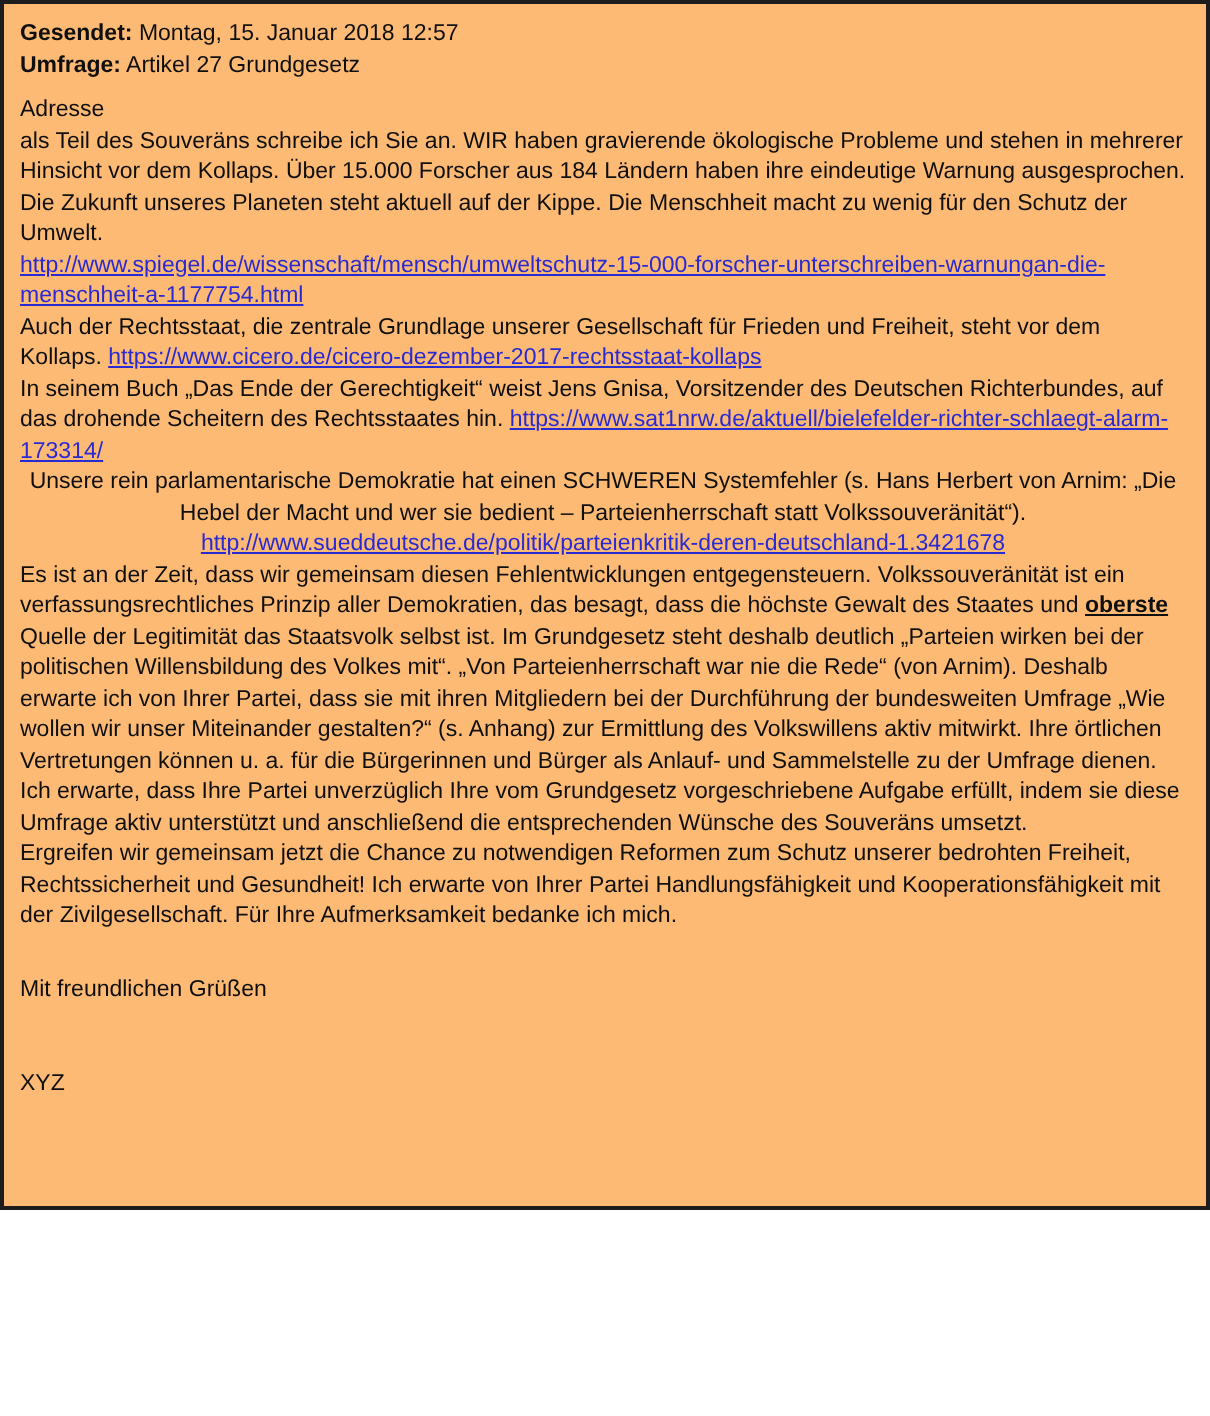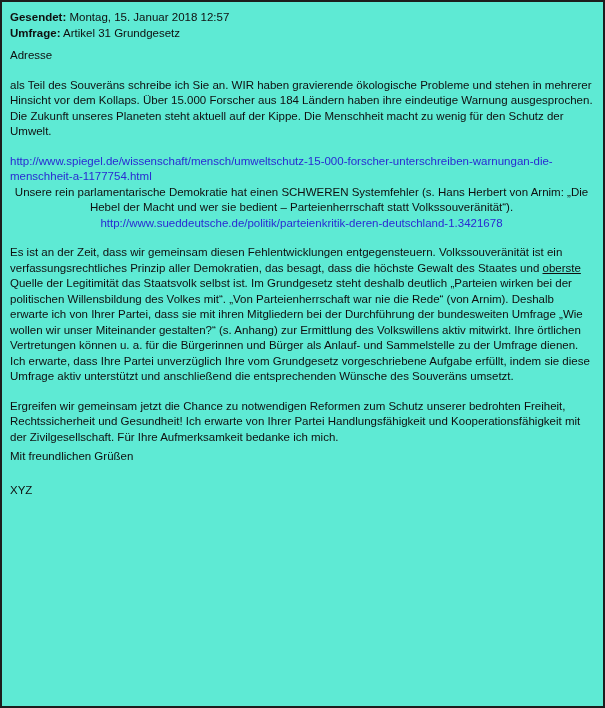--- a/index.html
+++ b/index.html
@@ -1,68 +1,75 @@
 <!DOCTYPE html>
 <html><head>
 <meta charset="utf-8">
 <style>
   html, body { margin: 0; padding: 0; background: #ffffff; }
   .page {
     width: 605px;
-    height: 708px;
+    height: 605px;
     box-sizing: border-box;
-    background: #5eead4;
+    background: #fdba74;
     border: 2px solid #1d1d1d;
     box-shadow: 0 2px 0 0 #b5b5b5;
     padding: 8px 10px 0 8px;
     overflow: hidden;
     font-family: "Liberation Sans", "DejaVu Sans", sans-serif;
     font-size: 11.5px;
     line-height: 15.5px;
     color: #0f0f0f;
   }
   .hdr-line { margin: 0; }
   .b { font-weight: bold; }
   .address { margin-top: 7px; }
   .salutation { margin-top: 20px; font-weight: bold; }
-  .para { margin-top: 14px; }
+  .para { }
   .para-tight { margin-top: 0; text-align: center; }
   a.lnk {
     color: #2a2ad2;
+    text-decoration: underline;
     overflow-wrap: break-word;
     word-break: normal;
     cursor: pointer;
   }
   .bold-run { font-weight: normal; }
-  .bold-underline { font-weight: normal; text-decoration: underline; }
-  .closing { margin-top: 4px; }
-  .signature { margin-top: 18px; }
+  .bold-underline { font-weight: bold; text-decoration: underline; }
+  .closing { margin-top: 21px; }
+  .signature { margin-top: 32px; }
 </style>
 </head>
 <body>
 
 <div class="page">
 
   <div class="hdr-line">
     <span class="b">Gesendet:</span><span> Montag, 15. Januar 2018 12:57</span>
   </div>
   <div class="hdr-line">
-    <span class="b">Umfrage:</span><span> Artikel 31 Grundgesetz</span>
+    <span class="b">Umfrage:</span><span> Artikel 27 Grundgesetz</span>
   </div>
 
   <div class="address">Adresse</div>
 
 
   <div class="para">als Teil des Souveräns schreibe ich Sie an. WIR haben gravierende ökologische Probleme und stehen in mehrerer Hinsicht vor dem Kollaps. Über 15.000 Forscher aus 184 Ländern haben ihre eindeutige Warnung ausgesprochen. Die Zukunft unseres Planeten steht aktuell auf der Kippe. Die Menschheit macht zu wenig für den Schutz der Umwelt.</div>
 
   <div class="para">
     <a class="lnk">http://www.spiegel.de/wissenschaft/mensch/umweltschutz-15-000-forscher-unterschreiben-warnungan-die-menschheit-a-1177754.html</a>
   </div>
 
+  <div class="para">
+    <span>Auch der Rechtsstaat, die zentrale Grundlage unserer Gesellschaft für Frieden und Freiheit, steht vor dem Kollaps. </span><a class="lnk">https://www.cicero.de/cicero-dezember-2017-rechtsstaat-kollaps</a>
+  </div>
 
+  <div class="para">
+    <span>In seinem Buch „Das Ende der Gerechtigkeit“ weist Jens Gnisa, Vorsitzender des Deutschen Richterbundes, auf das drohende Scheitern des Rechtsstaates hin. </span><a class="lnk">https://www.sat1nrw.de/aktuell/bielefelder-richter-schlaegt-alarm-173314/</a>
+  </div>
 
   <div class="para-tight">
     <span>Unsere rein parlamentarische Demokratie hat einen SCHWEREN Systemfehler (s. Hans Herbert von Arnim: „Die Hebel der Macht und wer sie bedient – Parteienherrschaft statt Volkssouveränität“). </span><a class="lnk">http://www.sueddeutsche.de/politik/parteienkritik-deren-deutschland-1.3421678</a>
   </div>
 
   <div class="para">
     <span>Es ist an der Zeit, dass wir gemeinsam diesen Fehlentwicklungen entgegensteuern. Volkssouveränität ist ein verfassungsrechtliches Prinzip aller Demokratien, das besagt, dass </span><span class="bold-run">die höchste Gewalt des Staates und </span><span class="bold-underline">oberste</span><span class="bold-run"> Quelle der Legitimität das Staatsvolk selbst ist.</span><span> Im Grundgesetz steht deshalb deutlich „Parteien wirken bei der politischen Willensbildung des Volkes mit“. „Von Parteienherrschaft war nie die Rede“ (von Arnim). Deshalb erwarte ich von Ihrer Partei, dass sie mit ihren Mitgliedern bei der Durchführung der bundesweiten Umfrage „Wie wollen wir unser Miteinander gestalten?“ (s. Anhang) zur Ermittlung des Volkswillens aktiv </span><span class="bold-run">mitwirkt</span><span>. Ihre örtlichen Vertretungen können u. a. für die Bürgerinnen und Bürger als Anlauf- und Sammelstelle zu der Umfrage dienen. Ich erwarte, dass Ihre Partei unverzüglich Ihre vom Grundgesetz vorgeschriebene Aufgabe erfüllt, indem sie diese Umfrage aktiv unterstützt und anschließend die entsprechenden Wünsche des Souveräns umsetzt.</span>
   </div>
 
   <div class="para bold-run">Ergreifen wir gemeinsam jetzt die Chance zu notwendigen Reformen zum Schutz unserer bedrohten Freiheit, Rechtssicherheit und Gesundheit! Ich erwarte von Ihrer Partei Handlungsfähigkeit und Kooperationsfähigkeit mit der Zivilgesellschaft. Für Ihre Aufmerksamkeit bedanke ich mich.</div>

